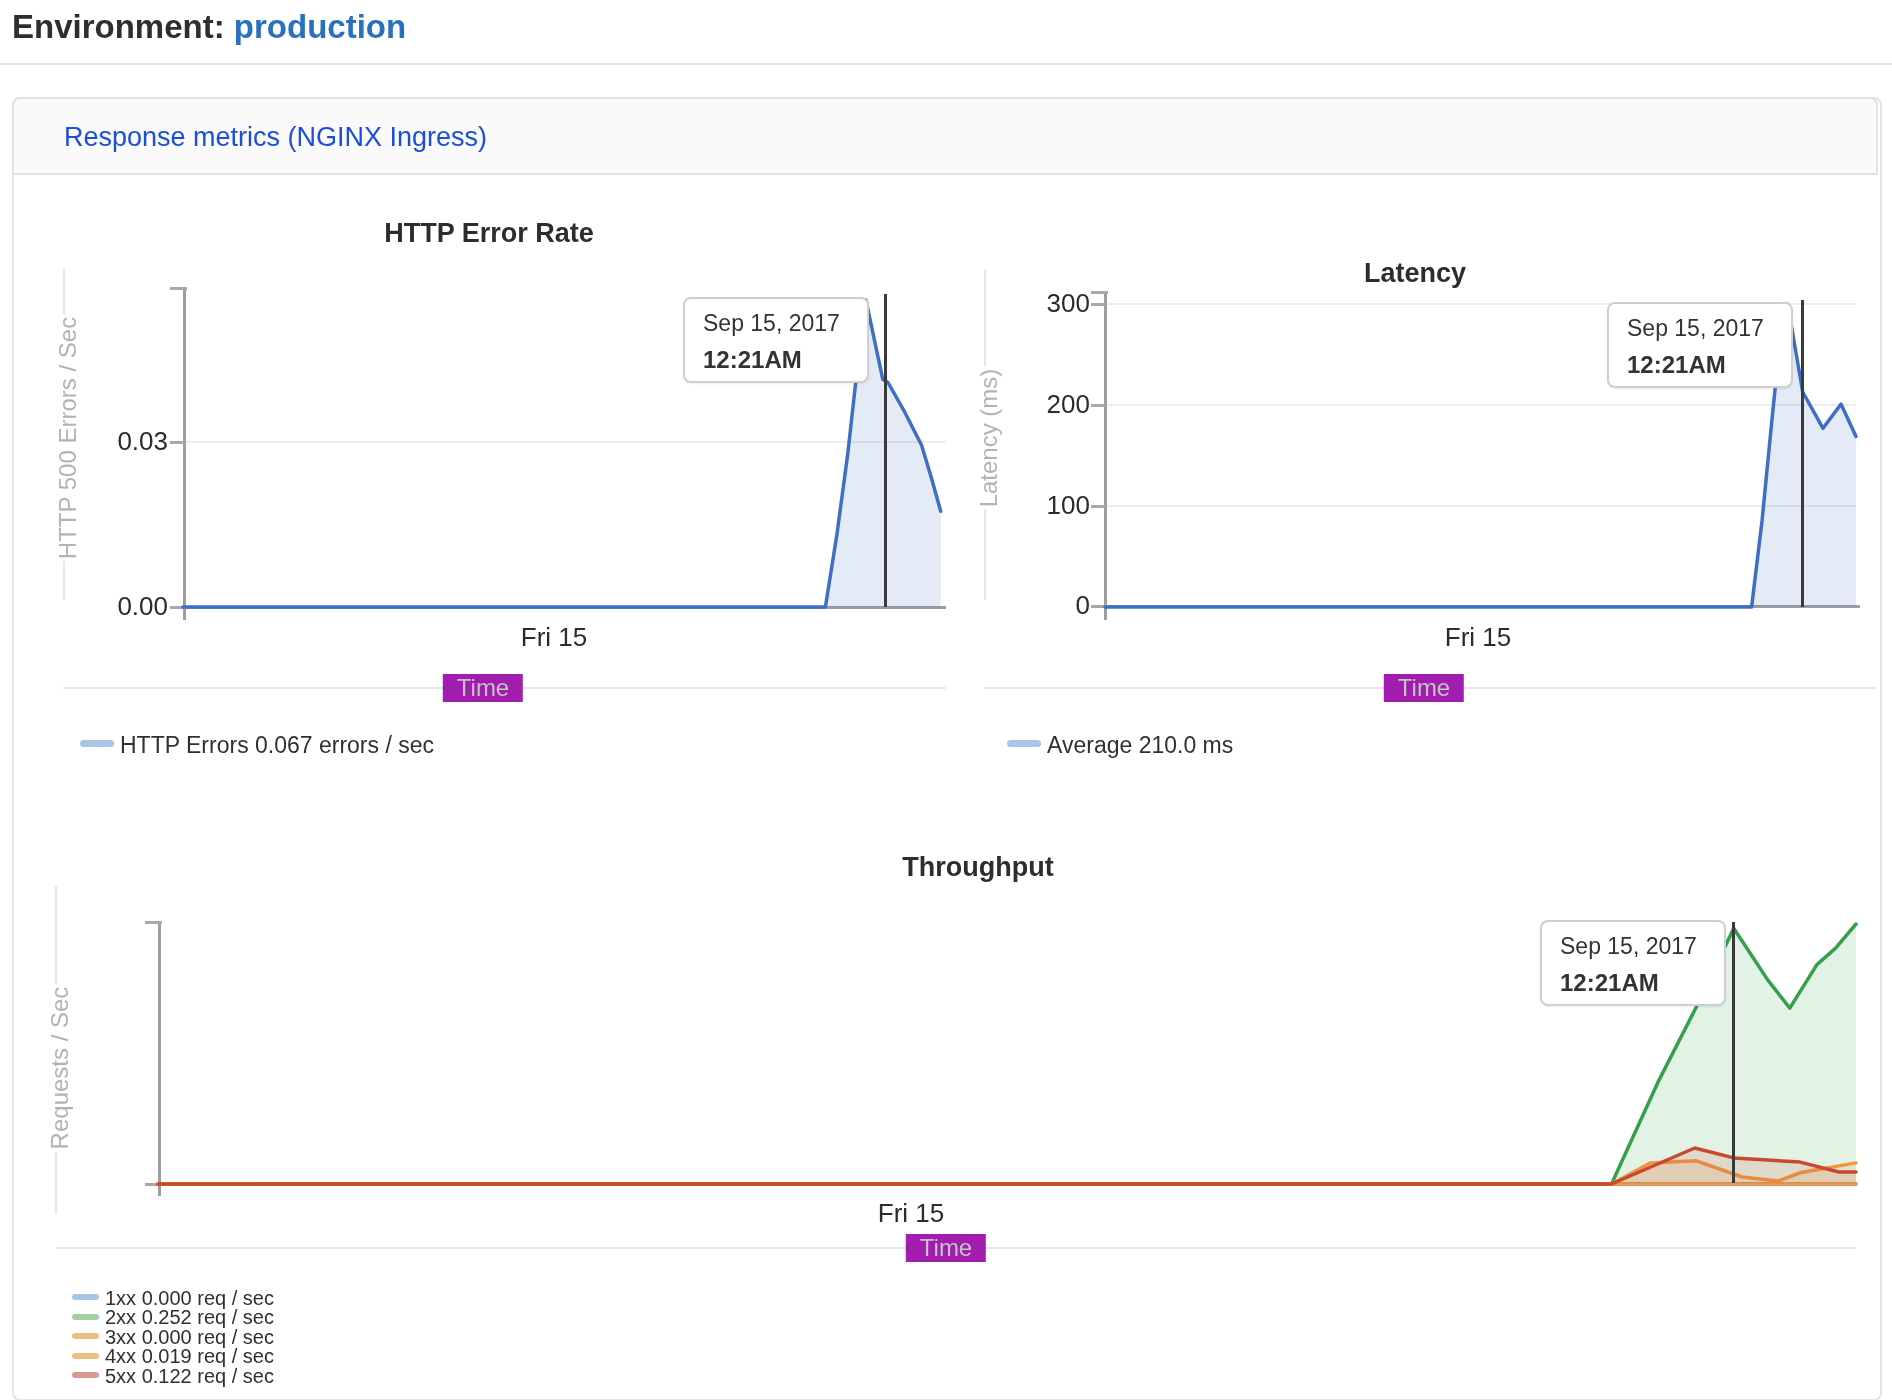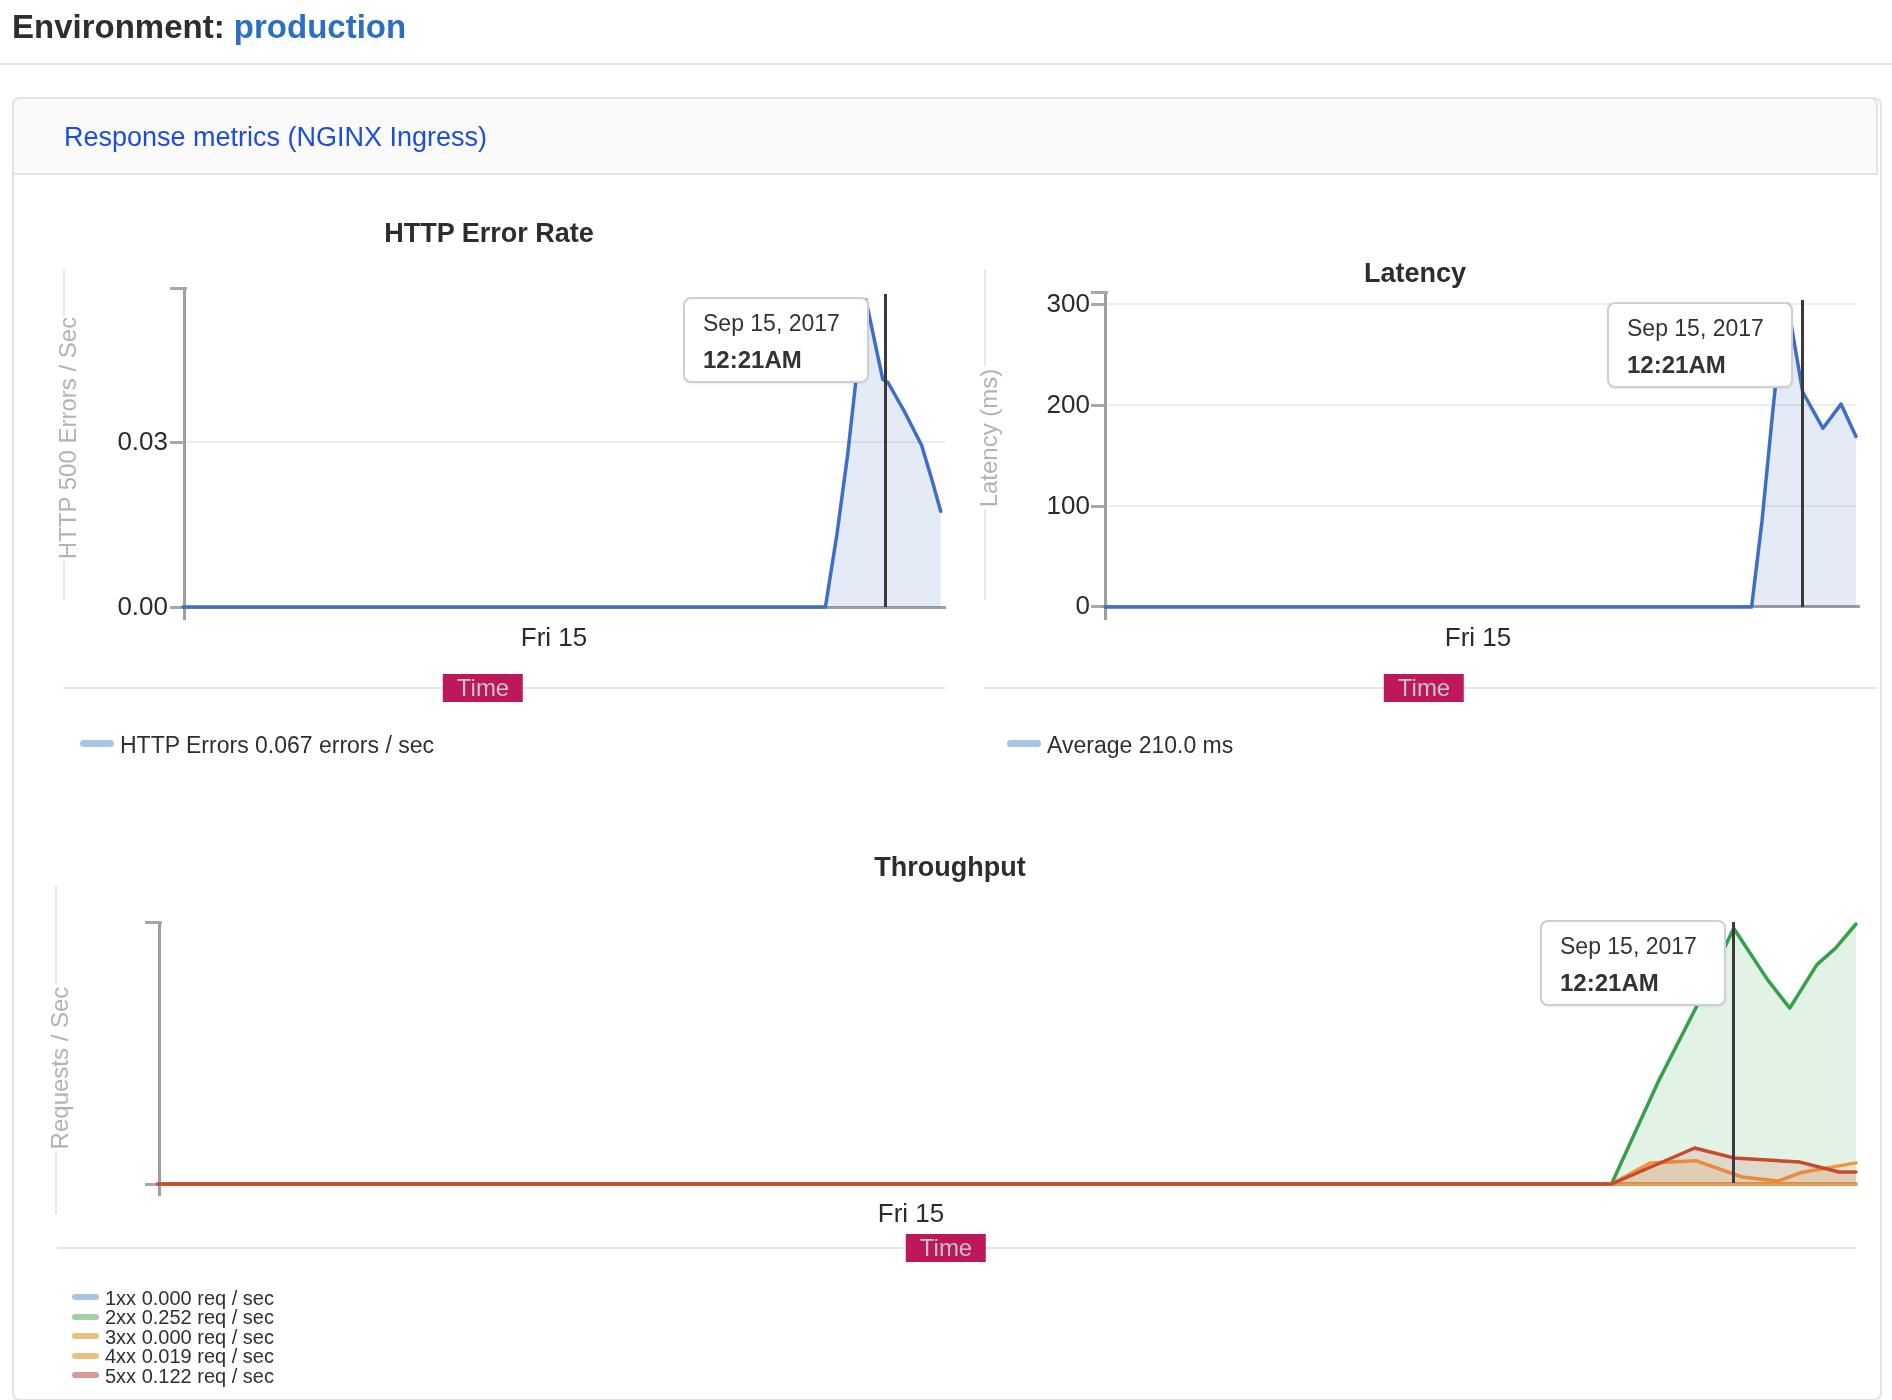--- a/index.html
+++ b/index.html
@@ -10,21 +10,21 @@
   .page-title a{color:#2a6fc0;text-decoration:none;}
   .hr{left:0;top:63px;width:1892px;height:2px;background:#e5e5e5;}
   .panel{left:12px;top:97px;width:1866px;height:1300px;border:2px solid #e3e3e3;border-radius:8px;background:#fff;}
   .panel-head{left:12px;top:97px;width:1866px;height:78px;background:#fafafa;border:2px solid #e3e3e3;border-radius:8px 8px 0 0;box-sizing:border-box;}
   .panel-title{left:40px;top:122px;font-size:27px;font-weight:normal;color:#1d4ed8;margin-left:24px;}
   .chart-title{font-size:27px;font-weight:bold;color:#2d2d2d;transform:translateX(-50%);white-space:nowrap;}
   .vlabel-line{width:2px;background:#e7e7e7;}
   .hlabel-line{height:2px;background:#e7e7e7;}
   .ylab{font-size:24px;color:#b3b3b3;background:#fff;padding:10px 2px;white-space:nowrap;
         transform:translate(-50%,-50%) rotate(-90deg);}
-  .timelab{font-size:24px;color:#c4c4c4;background:#be185d;padding:0 14px;transform:translate(-50%,-50%);}
+  .timelab{font-size:24px;color:#c4c4c4;background:#a21caf;padding:0 14px;transform:translate(-50%,-50%);}
   .axis-v{width:3px;background:#9e9e9e;}
   .axis-h{height:3px;background:#9e9e9e;}
   .tickstub{height:3px;width:14px;background:#a8a8a8;}
   .grid{height:2px;background:#ededed;}
   .ytick{font-size:26px;color:#2b2b2b;transform:translateY(-50%);text-align:right;width:90px;}
   .xtick{font-size:26px;color:#2b2b2b;transform:translateX(-50%);white-space:nowrap;}
   .crosshair{width:3px;background:#3a3a3a;}
   .tooltip{width:186px;height:86px;background:#fff;border:2px solid #cfcfcf;border-radius:8px;box-sizing:border-box;
            box-shadow:0 1px 2px rgba(0,0,0,0.08);}
   .tt-date{position:absolute;left:18px;top:11px;font-size:23px;color:#333;white-space:nowrap;}
@@ -102,21 +102,21 @@
     <path d="M0.0,315.0 L646.6,315.0 L657.1,228.2 L666.9,128.2 L675.1,48.5 L682.7,12.1 L697.7,100.0 L718.0,136.3 L736.0,112.1 L751.0,144.4" fill="none" stroke="#3f6ec6" stroke-width="3.5" stroke-linejoin="round" stroke-linecap="round"></path>
   </svg>
 <div class="abs crosshair" style="left:1801px;top:300px;height:307px;"></div>
 <div class="abs tooltip" style="left:1607px;top:302px;">
   <div class="tt-date">Sep 15, 2017</div>
   <div class="tt-time">12:21AM</div>
 </div>
 <div class="abs swatch" style="left: 1007px; top: 740px; width: 34px; background: rgb(166, 198, 229);"></div>
 <div class="abs leg-label" style="left:1047px;top:745px;text-align:center;">Average 210.0 ms</div>
 
-<div class="abs chart-title" style="left:950px;top:852px;">Throughput</div>
+<div class="abs chart-title" style="left:978px;top:852px;">Throughput</div>
 <div class="abs vlabel-line" style="left:55px;top:886px;height:328px;"></div>
 <div class="abs ylab" style="left:60px;top:1068px;">Requests / Sec</div>
 <div class="abs hlabel-line" style="left:57px;top:1247px;width:1799px;"></div>
 <div class="abs timelab" style="left:946px;top:1248px;">Time</div>
 
 <div class="abs axis-v" style="left:158px;top:922px;height:274px;"></div>
 <div class="abs tickstub" style="left:145px;top:921px;width:17px;"></div>
 <div class="abs tickstub" style="left:145px;top:1183px;"></div>
 <div class="abs axis-h" style="left:158px;top:1183px;width:1698px;"></div>
 <div class="abs xtick" style="left:911px;top:1198px;">Fri 15</div>

